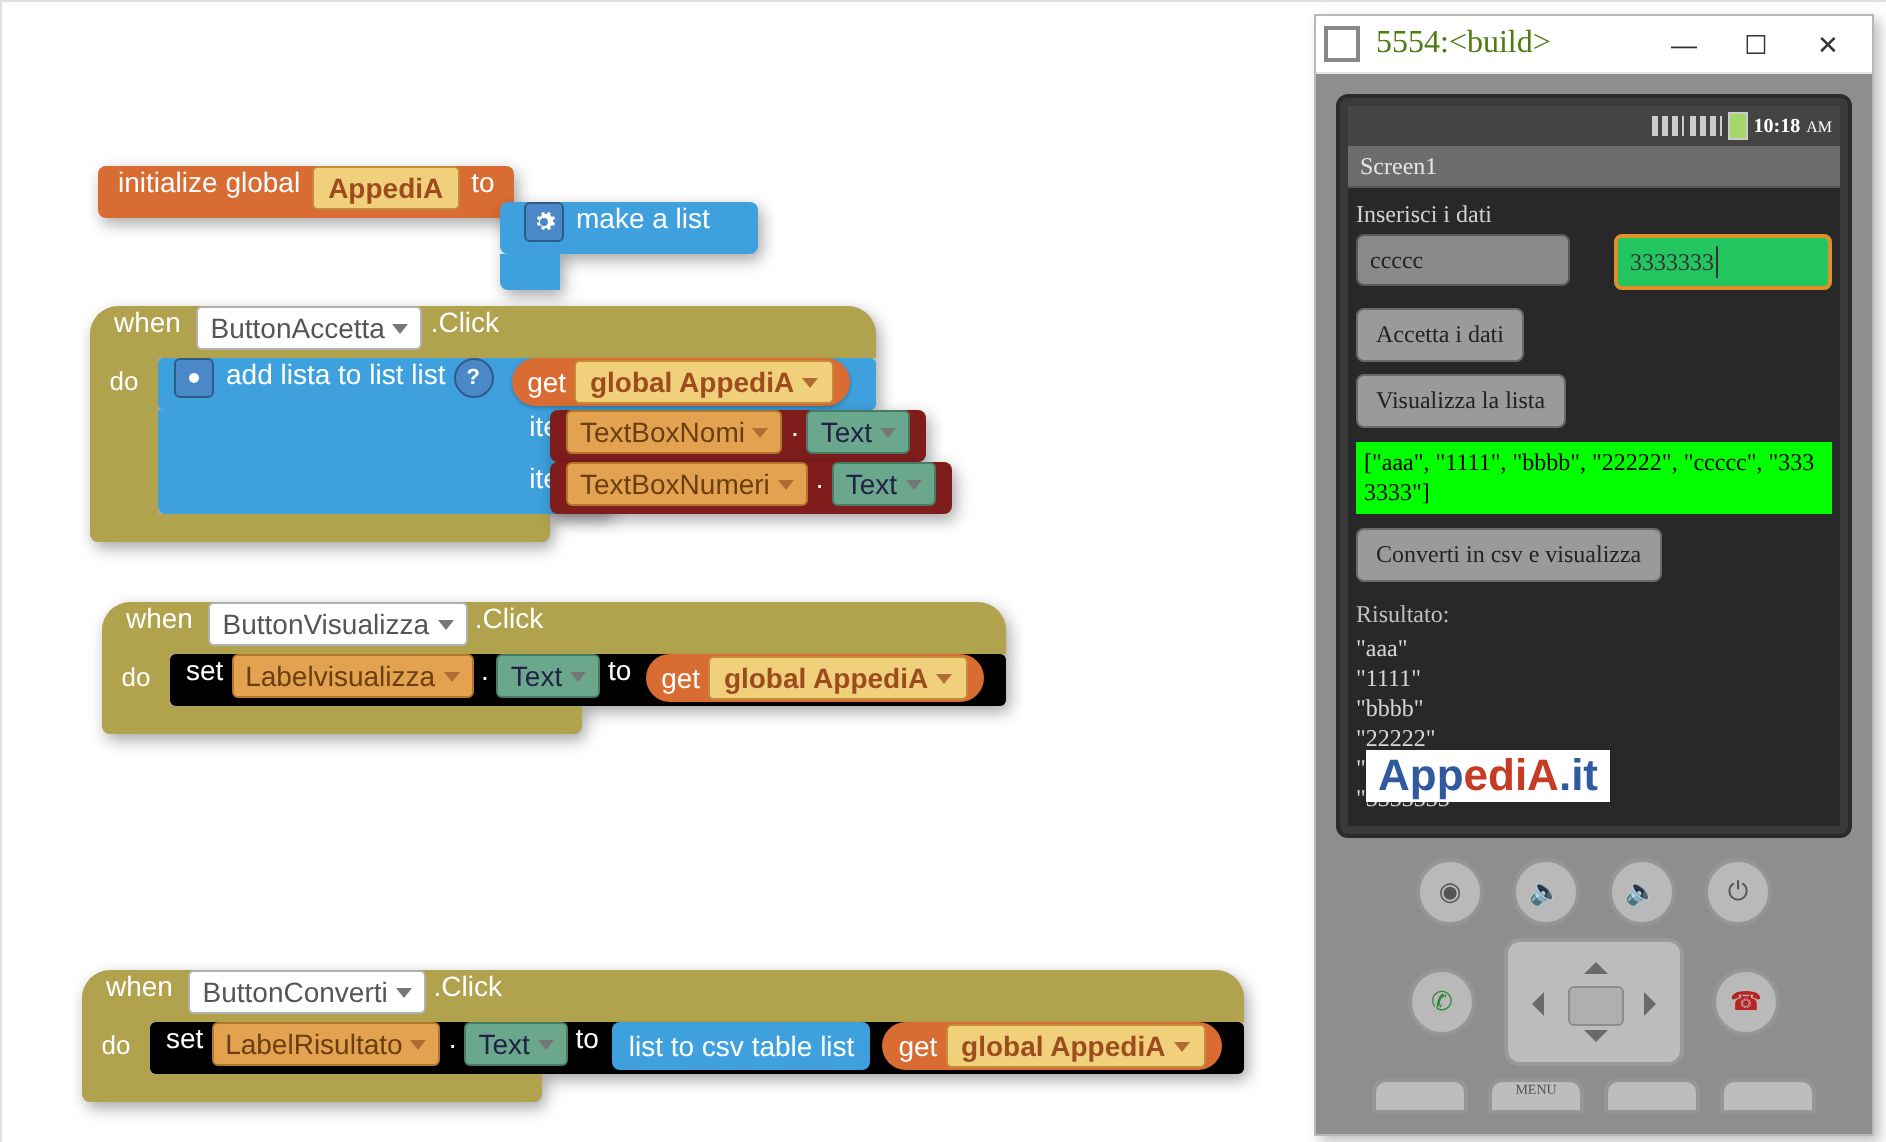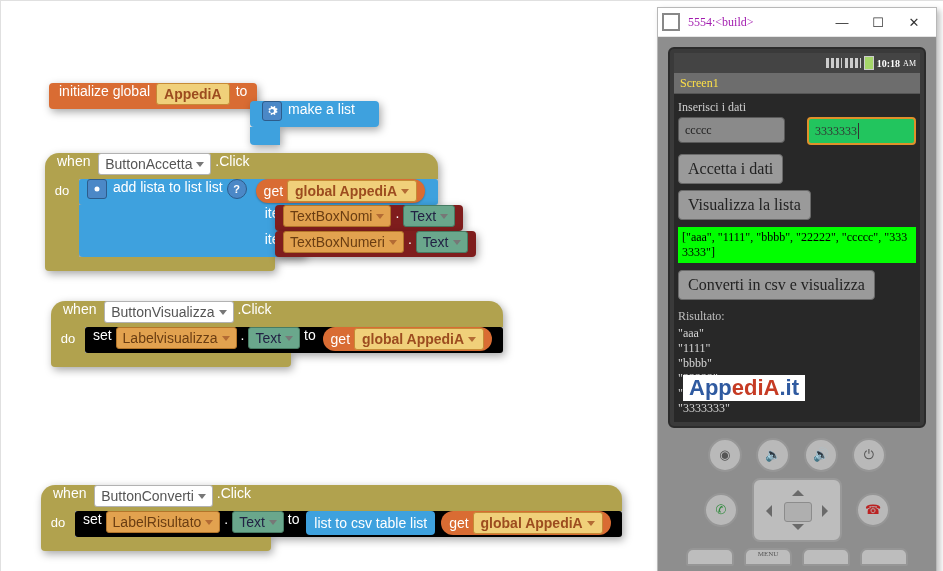--- a/index.html
+++ b/index.html
@@ -28,34 +28,34 @@
 
 .hat{border-top-left-radius:14px;border-top-right-radius:14px}
 .footbar{height:14px;border-bottom-left-radius:4px;border-bottom-right-radius:4px}
 
 .shadow{filter:drop-shadow(2px 3px 4px rgba(0,0,0,.35))}
 
 
 .emuwin{position:absolute;left:656px;top:6px;width:278px;background:#fff;border:1px solid #b8b8b8;box-shadow:3px 3px 6px rgba(0,0,0,.25);font-family:"Segoe UI",Tahoma}
 .titlebar{height:28px;display:flex;align-items:center;padding:0 4px;background:#fff;border-bottom:1px solid #e5e5e5}
 .titlebar .ico{width:14px;height:14px;border:2px solid #888;margin-right:8px}
-.titlebar .ttl{flex:1;color:#a21caf;font-size:12px}
+.titlebar .ttl{flex:1;color:#4d7c0f;font-size:16px}
 .winbtn{width:36px;text-align:center;color:#333;font-family:Arial}
 .emubody{background:#8e8e8e;padding:10px}
 .phonewrap{background:#3a3a3a;border:2px solid #2b2b2b;border-radius:6px;padding:4px}
 .statusbar{height:20px;background:#444;color:#fff;font-size:10px;display:flex;justify-content:flex-end;align-items:center;gap:3px;padding:0 4px}
 .statusbar .sig{width:16px;height:10px;background:linear-gradient(to right,#ccc 3px,transparent 3px,transparent 5px,#ccc 5px,#ccc 8px,transparent 8px,transparent 10px,#ccc 10px,#ccc 13px,transparent 13px,transparent 15px,#ccc 15px)}
 .statusbar .bat{width:8px;height:12px;border:1px solid #ccc;background:#a5d66a}
-.appbar{height:20px;background:#6d6d6d;color:#fde047;font-size:12px;display:flex;align-items:center;padding:0 6px;border-bottom:1px solid #555}
+.appbar{height:20px;background:#6d6d6d;color:#e5e5e5;font-size:12px;display:flex;align-items:center;padding:0 6px;border-bottom:1px solid #555}
 .screen{background:#282828;color:#e6e6e6;font-size:12px;padding:4px 4px 6px}
 .lbl{color:#bfbfbf;margin:2px 0}
 .inprow{display:flex;gap:22px;margin-bottom:6px}
 .inp{flex:1;height:24px;background:#8a8a8a;border:1px solid #5a5a5a;border-radius:4px;color:#222;padding:0 6px;display:flex;align-items:center}
 .inp.sel{background:#22c55e;border:2px solid #e0902a;color:#333}
-.abtn{display:inline-block;background:#9a9a9a;border:1px solid #6a6a6a;border-radius:4px;color:#222;padding:5px 9px;margin:3px 0;font-size:16px}
+.abtn{display:inline-block;background:#9a9a9a;border:1px solid #6a6a6a;border-radius:4px;color:#222;padding:5px 9px;margin:3px 0;font-size:12px}
 .dbg{background:#01ff00;color:#000;padding:3px 4px;font-size:12px;line-height:1.25;margin:4px 0;word-break:break-all}
 .mono{white-space:pre;font-size:12px;color:#d6d6d6}
 
 .hwpanel{margin-top:10px;display:flex;flex-direction:column;align-items:center;gap:6px}
 .hwrow{display:flex;gap:14px}
 .rbtn{width:30px;height:30px;border-radius:50%;background:#b9b9b9;border:2px solid #969696;display:flex;align-items:center;justify-content:center;color:#555}
 .rbtn.call{color:#2e8a3b}.rbtn.end{color:#b22}
 .dpad{width:86px;height:60px;background:#bdbdbd;border:2px solid #999;border-radius:8px;position:relative}
 .dpad .c{position:absolute;top:22px;left:30px;width:26px;height:18px;background:#afafaf;border:1px solid #8c8c8c;border-radius:3px}
 .dpad .tri{position:absolute;width:0;height:0;border:6px solid transparent}

